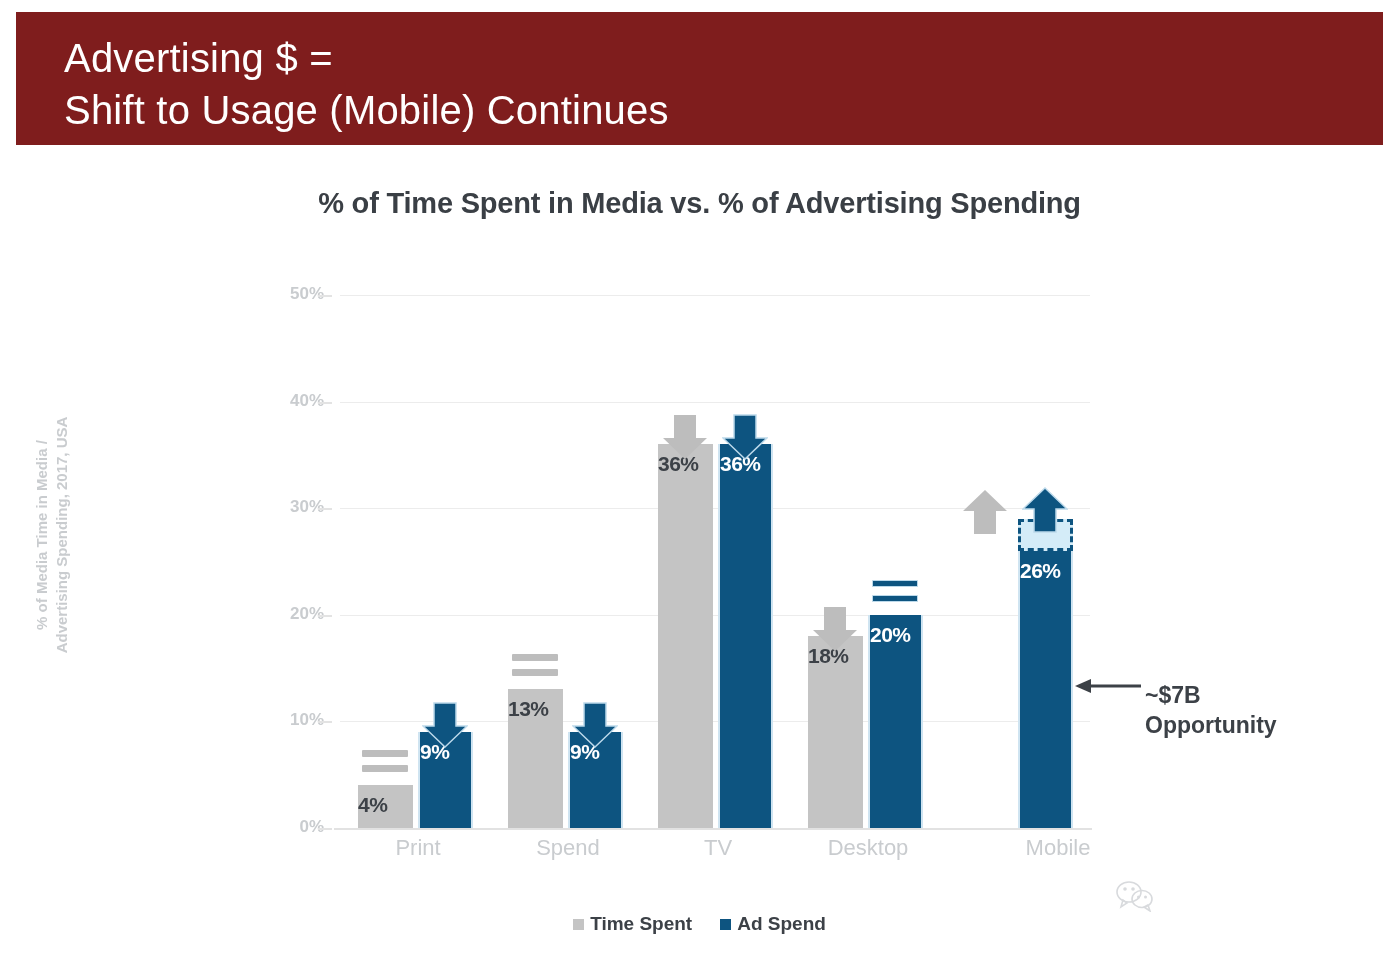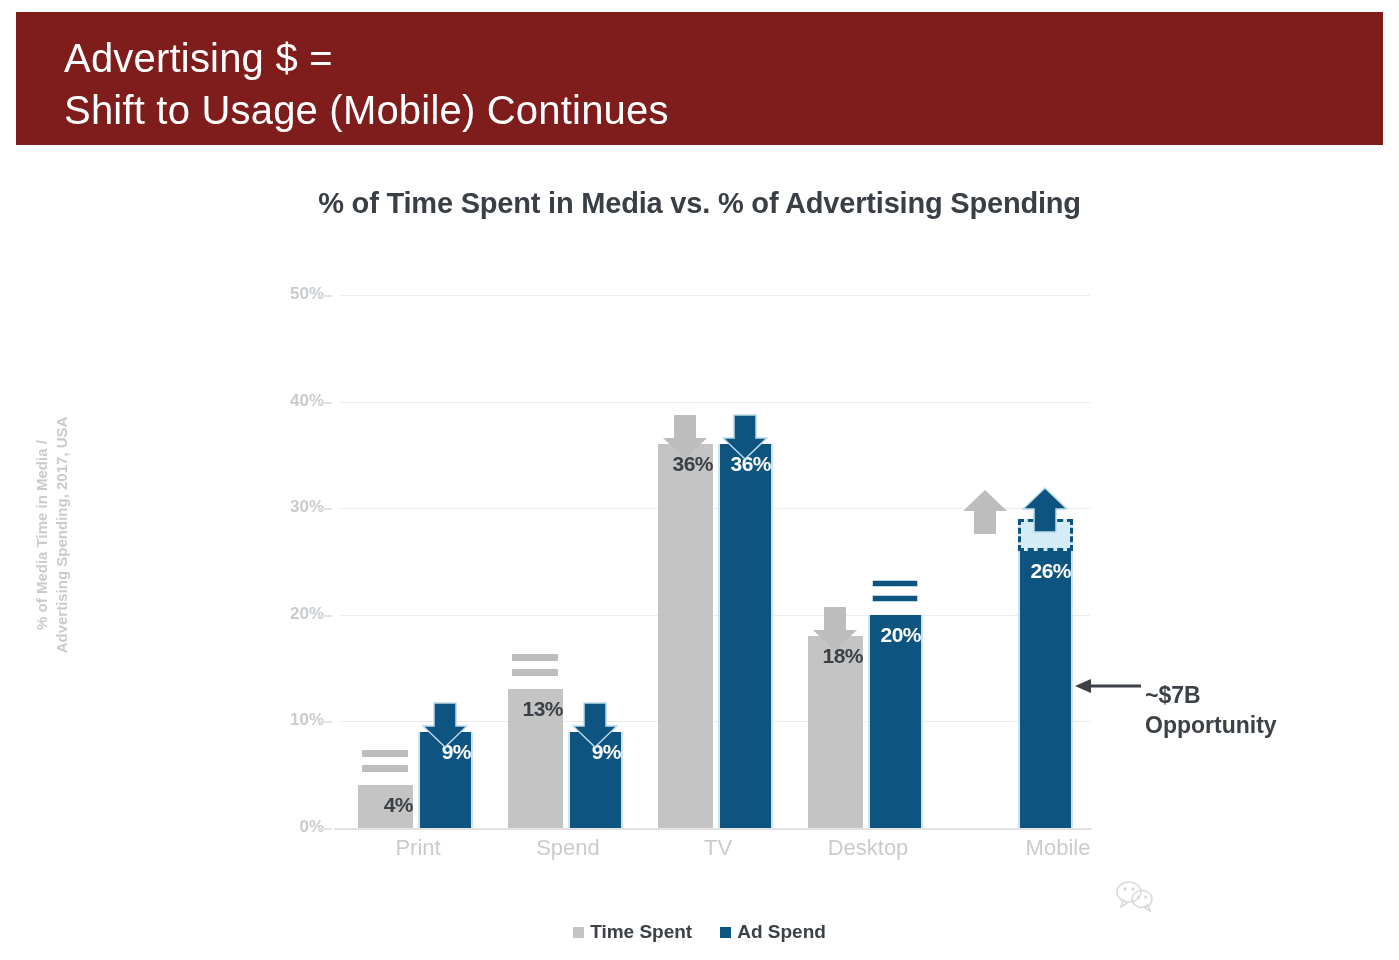--- a/index.html
+++ b/index.html
@@ -53,21 +53,21 @@
   .ytick-dash{
     position:absolute;width:14px;height:2px;background:#e3e3e3;
   }
 
   
   .group{position:absolute;bottom:0;height:533px;}
   .bar{position:absolute;bottom:0;box-sizing:border-box;}
   .bar.time{background:#c4c4c4;left:0;width:55px;}
   .bar.ad{background:#0d5480;left:60px;width:55px;border-left:2px solid #cfe4f1;border-right:2px solid #cfe4f1;}
   .bar-label{
-    position:absolute;width:100%;text-align:right;font-size:21px;font-weight:bold;
+    position:absolute;width:100%;text-align:left;font-size:21px;font-weight:bold;
     top:8px;letter-spacing:-.5px;
   }
   .bar.time .bar-label{color:#3c4147;}
   .bar.ad .bar-label{color:#ffffff;}
 
   
   .opp-box{
     position:absolute;left:60px;width:55px;
     background:#d4ecf8;border:3px dashed #0d5480;box-sizing:border-box;
   }
@@ -82,21 +82,21 @@
   .xcat{
     position:absolute;top:690px;width:160px;text-align:center;
     color:#c9cccf;font-size:22px;
   }
 
   
   #legend{
     position:absolute;left:0;top:760px;width:1399px;text-align:center;
     font-size:19px;font-weight:bold;color:#3c4147;
   }
-  .legend-item{display:inline-block;margin:16px 14px;}
+  .legend-item{display:inline-block;margin:8px 14px;}
   .legend-swatch{display:inline-block;width:11px;height:11px;margin-right:6px;vertical-align:middle;}
 
   
   #opp-annotation{
     position:absolute;left:1145px;top:491px;width:240px;
     color:#3c4147;font-size:23px;font-weight:bold;line-height:30px;margin-top:44px;
   }
   #opp-annotation .l1{display:block;}
   #opp-annotation .l2{display:block;}
   #opp-arrow{position:absolute;left:1075px;top:533px;width:66px;height:16px;}

